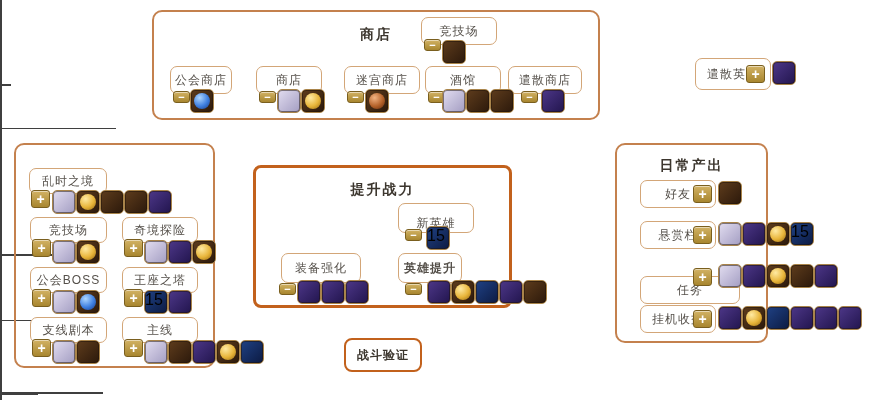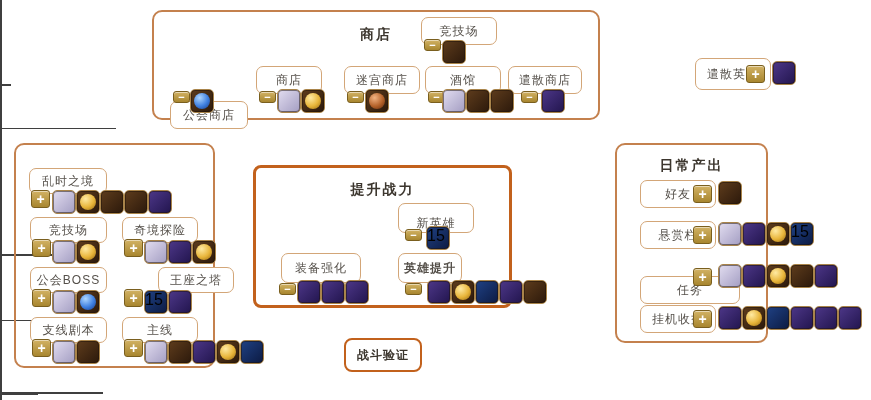--- a/index.html
+++ b/index.html
@@ -70,21 +70,21 @@
     <div class="container" style="left: 615px; top: 143px; width: 153px; height: 200px;">
       <div class="container-title" style="top: 12px;">日常产出</div>
     </div>
     <div class="node" style="left: 421px; top: 17px; width: 76px; height: 28px;">
       <span class="node-label">竞技场</span>
     </div>
     <div class="btn btn-minus" style="left: 424px; top: 39px;"></div>
     <div class="icon icon--coin-orange bgbrown" style="left: 442px; top: 40px; width: 24px; height: 24px;">
       <i class="g"></i>
     </div>
-    <div class="node" style="left: 170px; top: 66px; width: 78px; height: 28px; margin-top: 35px;">
+    <div class="node" style="left: 170px; top: 66px; width: 62px; height: 28px;">
       <span class="node-label">公会商店</span>
     </div>
     <div class="btn btn-minus" style="left: 173px; top: 91px;"></div>
     <div class="icon icon--coin-blue bgbrown" style="left: 190px; top: 89px; width: 24px; height: 24px;">
       <i class="g"></i>
     </div>
     <div class="node" style="left: 256px; top: 66px; width: 66px; height: 28px;">
       <span class="node-label">商店</span>
     </div>
     <div class="btn btn-minus" style="left: 259px; top: 91px;"></div>
@@ -166,21 +166,21 @@
     <div class="node" style="left: 30px; top: 267px; width: 77px; height: 26px;">
       <span class="node-label">公会BOSS</span>
     </div>
     <div class="btn btn-plus" style="left: 32px; top: 289px;"></div>
     <div class="icon icon--gem-diamond bglav" style="left: 52px; top: 290px; width: 24px; height: 24px;">
       <i class="g"></i>
     </div>
     <div class="icon icon--coin-blue bgbrown" style="left: 76px; top: 290px; width: 24px; height: 24px;">
       <i class="g"></i>
     </div>
-    <div class="node" style="left: 122px; top: 267px; width: 76px; height: 26px; margin-left: 36px;">
+    <div class="node" style="left: 122px; top: 267px; width: 76px; height: 26px;">
       <span class="node-label">王座之塔</span>
     </div>
     <div class="btn btn-plus" style="left: 124px; top: 289px;"></div>
     <div class="icon icon--scroll-blue bgblue" style="left: 144px; top: 290px; width: 24px; height: 24px;"><i class="g"></i><span class="icon-badge">15</span></div>
     <div class="icon icon--crystal-purple bgpurp" style="left: 168px; top: 290px; width: 24px; height: 24px;">
       <i class="g"></i>
     </div>
     <div class="node" style="left: 30px; top: 317px; width: 77px; height: 26px;">
       <span class="node-label">支线剧本</span>
     </div>

